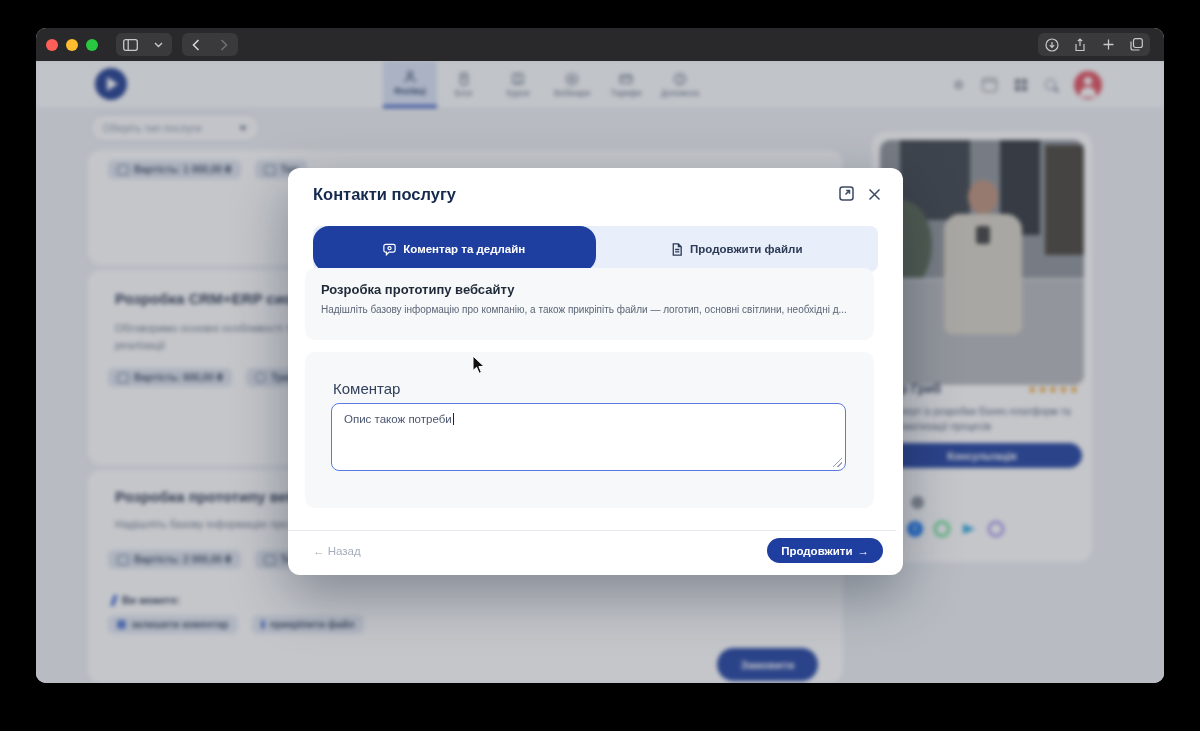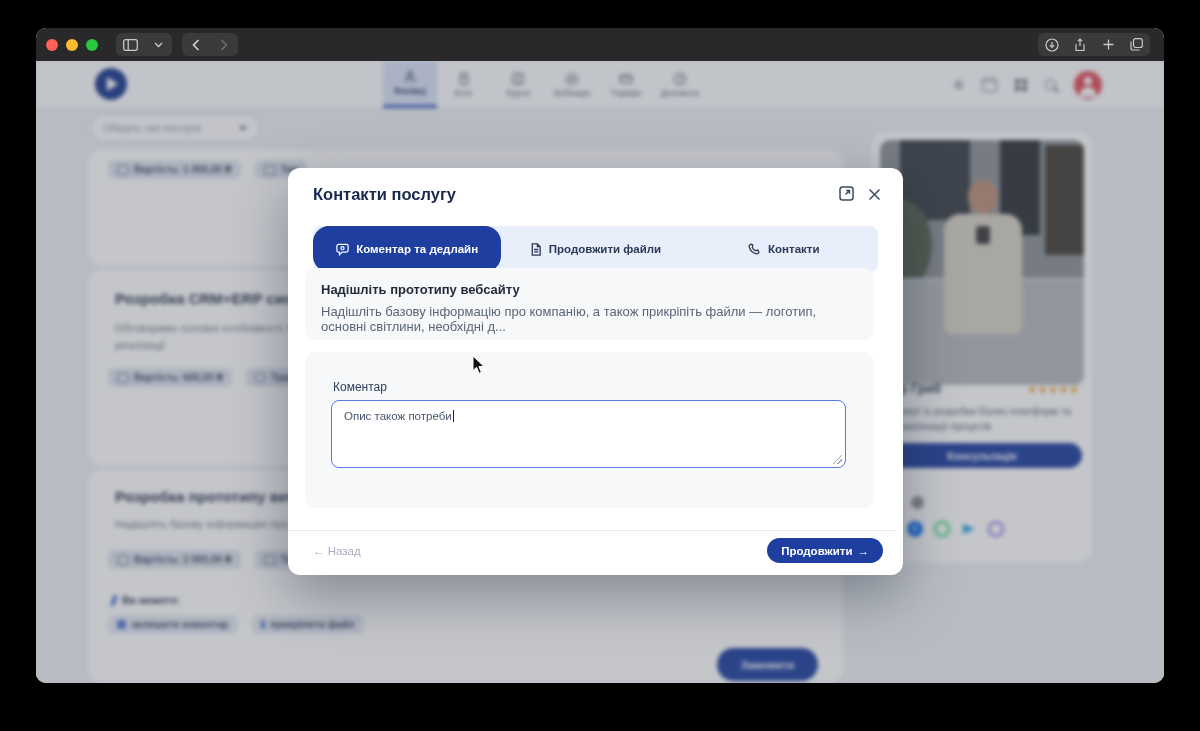--- a/index.html
+++ b/index.html
@@ -92,23 +92,23 @@
   .modal-title{position:absolute;left:25px;top:17px;font-size:16.5px;font-weight:800;color:#16294e;}
   .modal-actions{position:absolute;right:22px;top:18px;display:flex;gap:14px;align-items:center;}
   .modal-actions svg{stroke:#3c4962;fill:none;stroke-width:1.5;}
   .tabbar{position:absolute;left:25px;top:58px;width:565px;height:46px;background:#e9eefb;border-radius:8px;display:flex;}
   .mtab{flex:1;display:flex;align-items:center;justify-content:center;gap:7px;font-size:11.5px;color:#2b3a55;font-weight:600;}
   .mtab svg{stroke:#2b3a55;fill:none;stroke-width:1.4;}
   .mtab.active{background:#1e3fa0;border-radius:16px;color:#fff;}
   .mtab.active svg{stroke:#fff;}
   .svc-card{position:absolute;left:17px;top:100px;width:569px;height:72px;background:#f6f8fa;border-radius:10px;box-sizing:border-box;padding:14px 16px;}
   .svc-title{font-size:13px;font-weight:800;color:#1f2937;margin-bottom:7px;}
-  .svc-desc{font-size:13px;color:#5b6575;}
+  .svc-desc{font-size:10px;color:#5b6575;}
   .form-card{position:absolute;left:17px;top:184px;width:569px;height:156px;background:#f6f8fa;border-radius:10px;box-sizing:border-box;padding:14px 26px;}
-  .comment-label{font-size:12px;color:#33415c;margin:14px 0 6px 2px;}
+  .comment-label{font-size:15px;color:#33415c;margin:14px 0 6px 2px;}
   .comment-box{position:relative;width:515px;height:68px;background:#fff;border:1.5px solid #5b79e3;border-radius:8px;box-sizing:border-box;padding:9px 12px;font-size:11.5px;color:#49566e;}
   .caret{display:inline-block;width:1.5px;height:12px;background:#222;vertical-align:-2px;margin-left:1px;}
   .resize-grip{position:absolute;right:3px;bottom:3px;width:9px;height:9px;background:
      linear-gradient(135deg,transparent 0 45%,#9aa3b5 45% 55%,transparent 55% 70%,#9aa3b5 70% 80%,transparent 80%);}
   .modal-footer{position:absolute;left:0;right:7px;top:362px;border-top:1px solid #e7eaef;height:45px;}
   .back-link{position:absolute;left:25px;top:14px;font-size:11.5px;color:#a7adbb;}
   .continue-btn{position:absolute;right:13px;top:7px;height:25px;padding:0 14px;background:#1e3fa0;border-radius:14px;color:#fff;font-size:11.5px;font-weight:700;display:flex;align-items:center;gap:5px;}
 
   .cursor{position:absolute;left:436px;top:294px;z-index:50;}
 </style>
@@ -382,30 +382,24 @@
         </div>
         <div class="mtab">
           <svg width="12" height="13" viewBox="0 0 12 14">
               <path d="M2 1h5.5L10.5 4v9H2z"></path>
               <path d="M7.5 1v3h3"></path>
               <line x1="4" y1="7" x2="8.5" y2="7"></line>
               <line x1="4" y1="9.5" x2="8.5" y2="9.5"></line>
             </svg>
           <span>Продовжити файли</span>
         </div>
-        <div class="mtab">
-          <svg width="13" height="13" viewBox="0 0 14 14">
-              <path d="M3 1.2L5.3 2.3l-.7 2.4c.6 1.7 1.9 3 3.6 3.6l2.4-.7 1.2 2.3c-.6 1.4-2 2-3.3 1.6C5 10.6 2.3 7.9 1.4 4.4 1 3.1 1.7 1.8 3 1.2z"></path>
-            </svg>
-          <span>Контакти</span>
-        </div>
       </div>
 
       <div class="svc-card">
-        <div class="svc-title">Надішліть прототипу вебсайту</div>
+        <div class="svc-title">Розробка прототипу вебсайту</div>
         <div class="svc-desc">Надішліть базову інформацію про компанію, а також прикріпіть файли — логотип, основні світлини, необхідні д...</div>
       </div>
 
       <div class="form-card">
         <div class="comment-label">Коментар</div>
         <div class="comment-box">
           <span>Опис також потреби</span><span class="caret"></span>
           <span class="resize-grip"></span>
         </div>
       </div>

